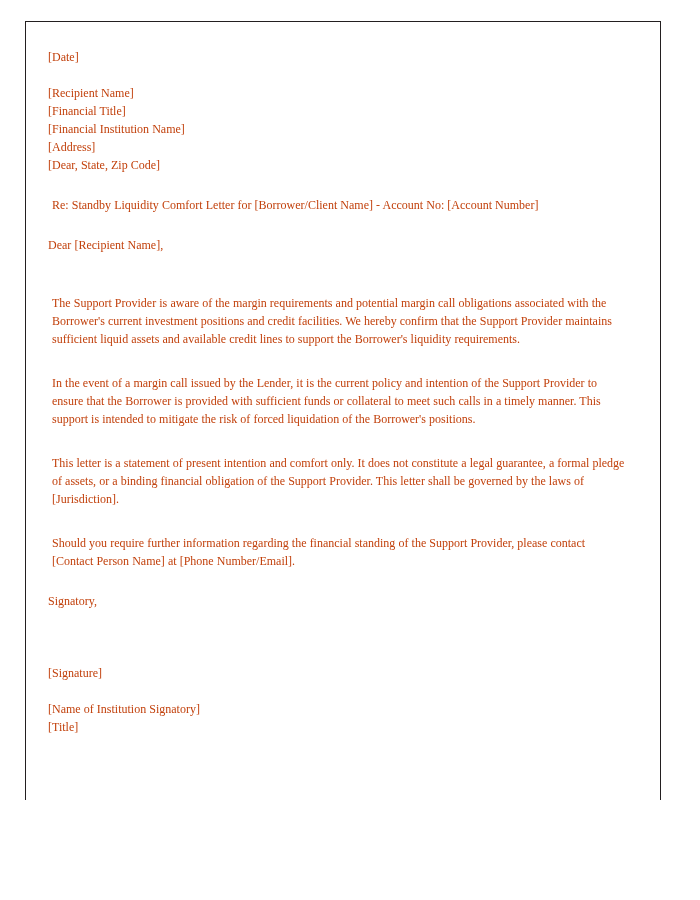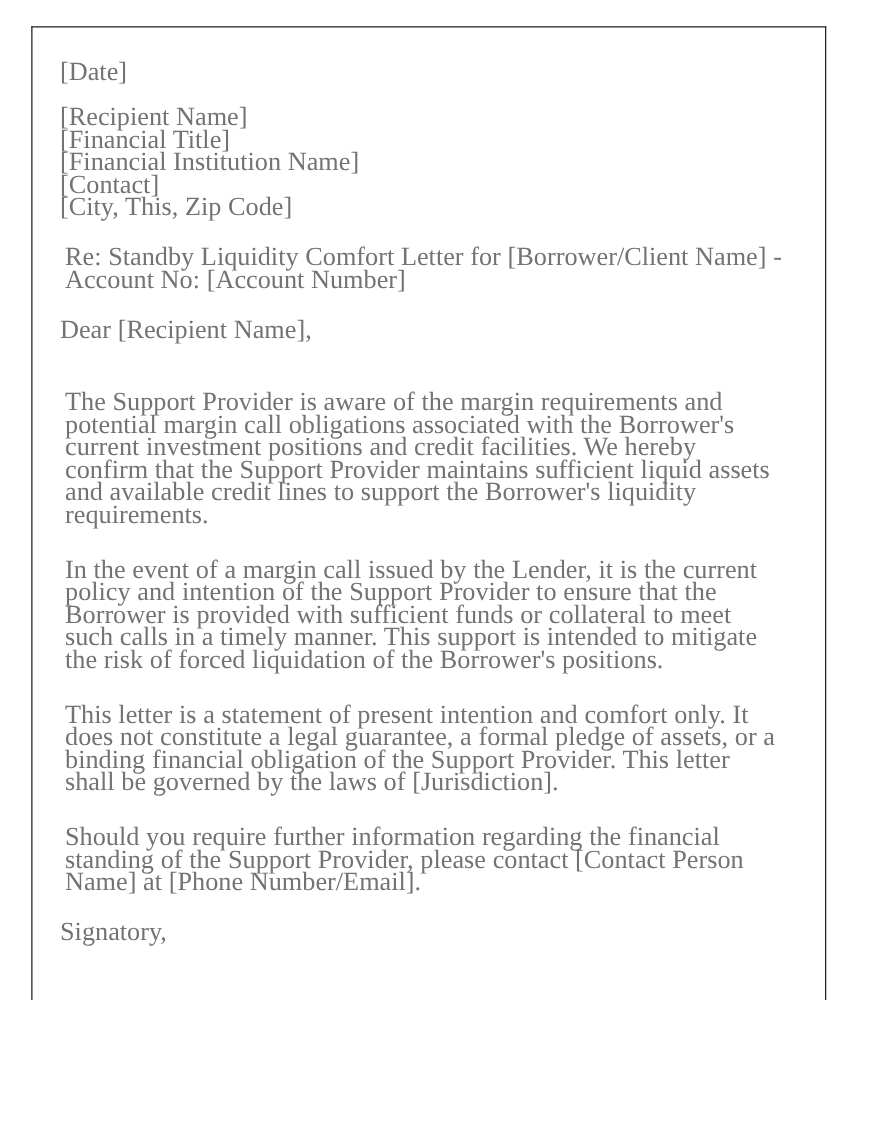--- a/index.html
+++ b/index.html
@@ -33,23 +33,23 @@
 
   #letter-body {
     position: absolute;
     left: 22px;
     top: 26px;
     width: 584px;
   }
 
   .line,
   .para {
-    font-size: 21px;
+    font-size: 12px;
     line-height: 18px;
-    color: #737373;
+    color: #c2410c;
     text-align: left;
     word-spacing: 0.1px;
   }
 
   .para {
     margin: 4px;
   }
 
   .block {
     margin: 0;
@@ -70,22 +70,22 @@
     <div class="block">
       <div class="line">[Date]</div>
     </div>
 
     <div class="gap-1"></div>
 
     <div class="block">
       <div class="line">[Recipient Name]</div>
       <div class="line">[Financial Title]</div>
       <div class="line">[Financial Institution Name]</div>
-      <div class="line">[Contact]</div>
-      <div class="line">[City, This, Zip Code]</div>
+      <div class="line">[Address]</div>
+      <div class="line">[Dear, State, Zip Code]</div>
     </div>
 
     <div class="gap-1"></div>
 
     <div class="block">
       <p class="para">Re: Standby Liquidity Comfort Letter for [Borrower/Client Name] - Account No: [Account Number]</p>
     </div>
 
     <div class="gap-1"></div>
 

